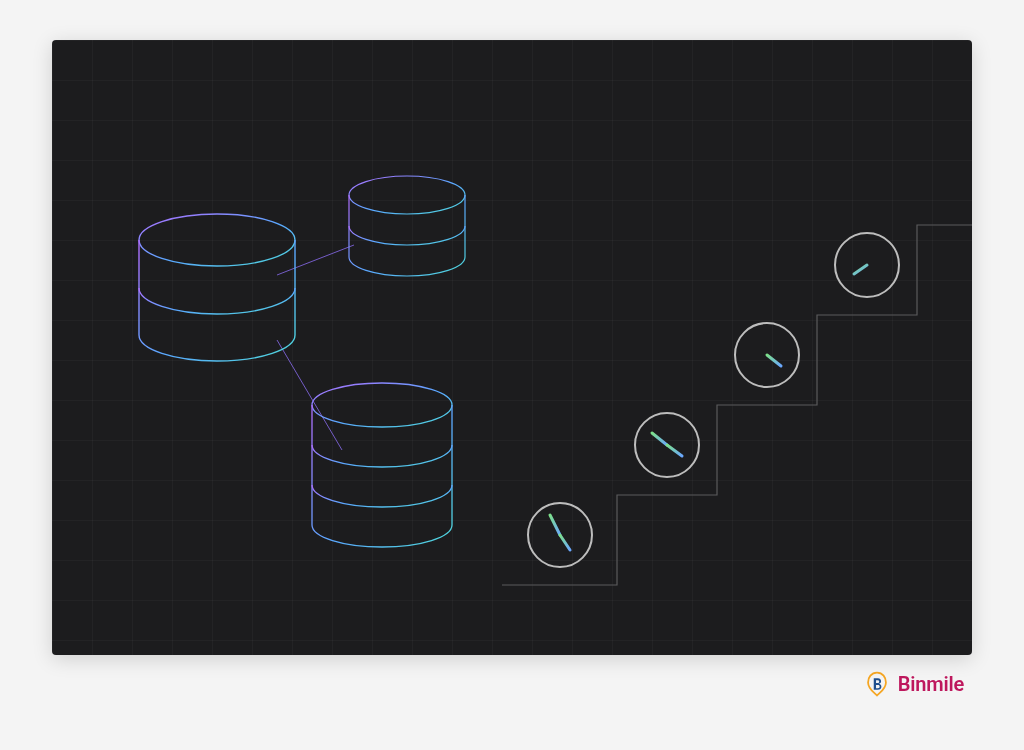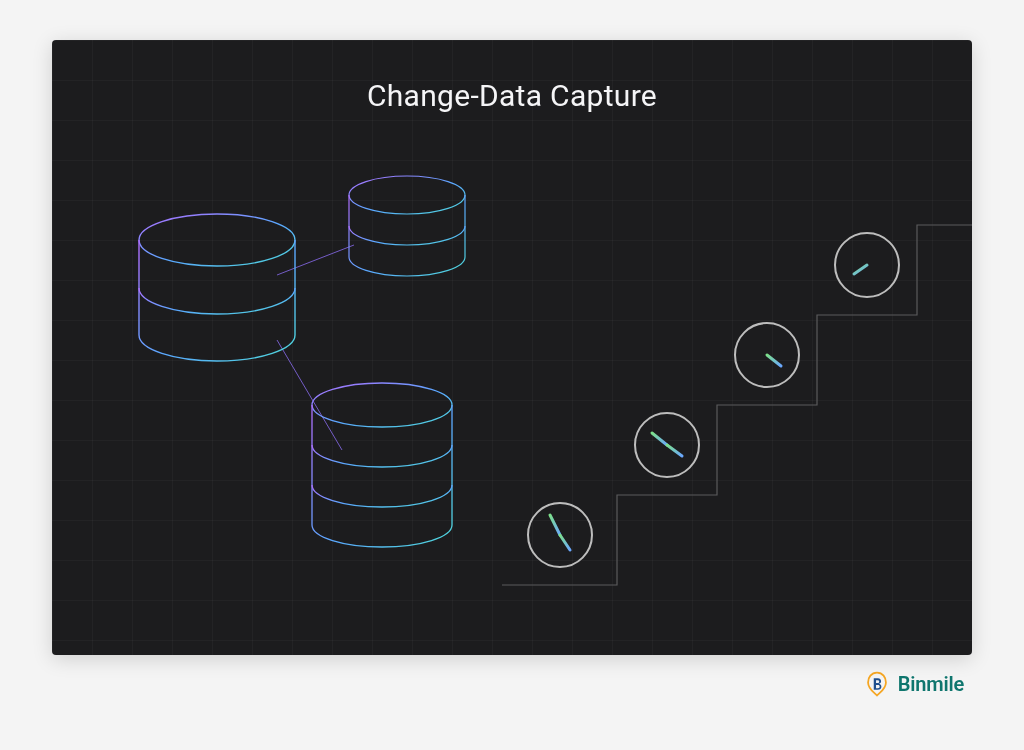--- a/index.html
+++ b/index.html
@@ -53,31 +53,30 @@
     margin-top: 16px;
     padding-right: 8px;
   }
   .logo-mark {
     width: 26px;
     height: 26px;
   }
   .logo-text {
     font-size: 20px;
     font-weight: 600;
-    color: #0f766e;
+    color: #be185d;
     letter-spacing: -0.2px;
   }
 </style>
 </head>
 <body>
 
 <div class="canvas">
   <div class="grid-bg"></div>
 
-  <h1 class="title">Change-Data Capture</h1>
 
   <svg class="svg-layer" viewBox="0 0 920 615">
     <defs>
       <linearGradient id="cylGrad" x1="0" y1="0" x2="1" y2="1">
         <stop offset="0%" stop-color="#b06cff"></stop>
         <stop offset="55%" stop-color="#5aa8ff"></stop>
         <stop offset="100%" stop-color="#4dd8d8"></stop>
       </linearGradient>
       <linearGradient id="handGrad" x1="0" y1="0" x2="1" y2="1">
         <stop offset="0%" stop-color="#7de08a"></stop>

